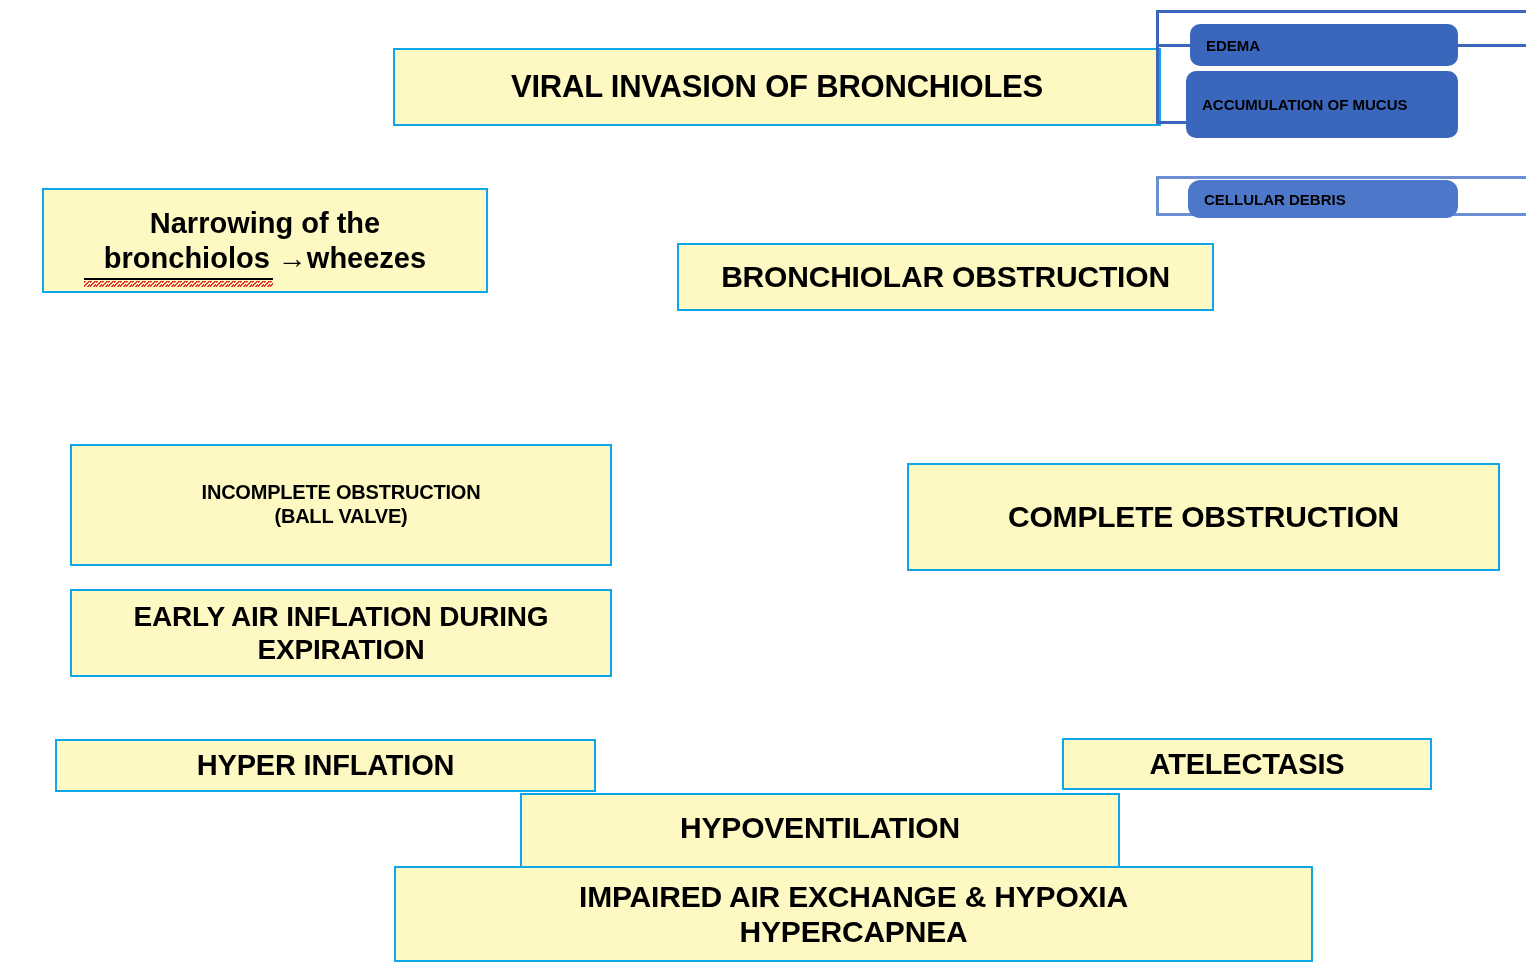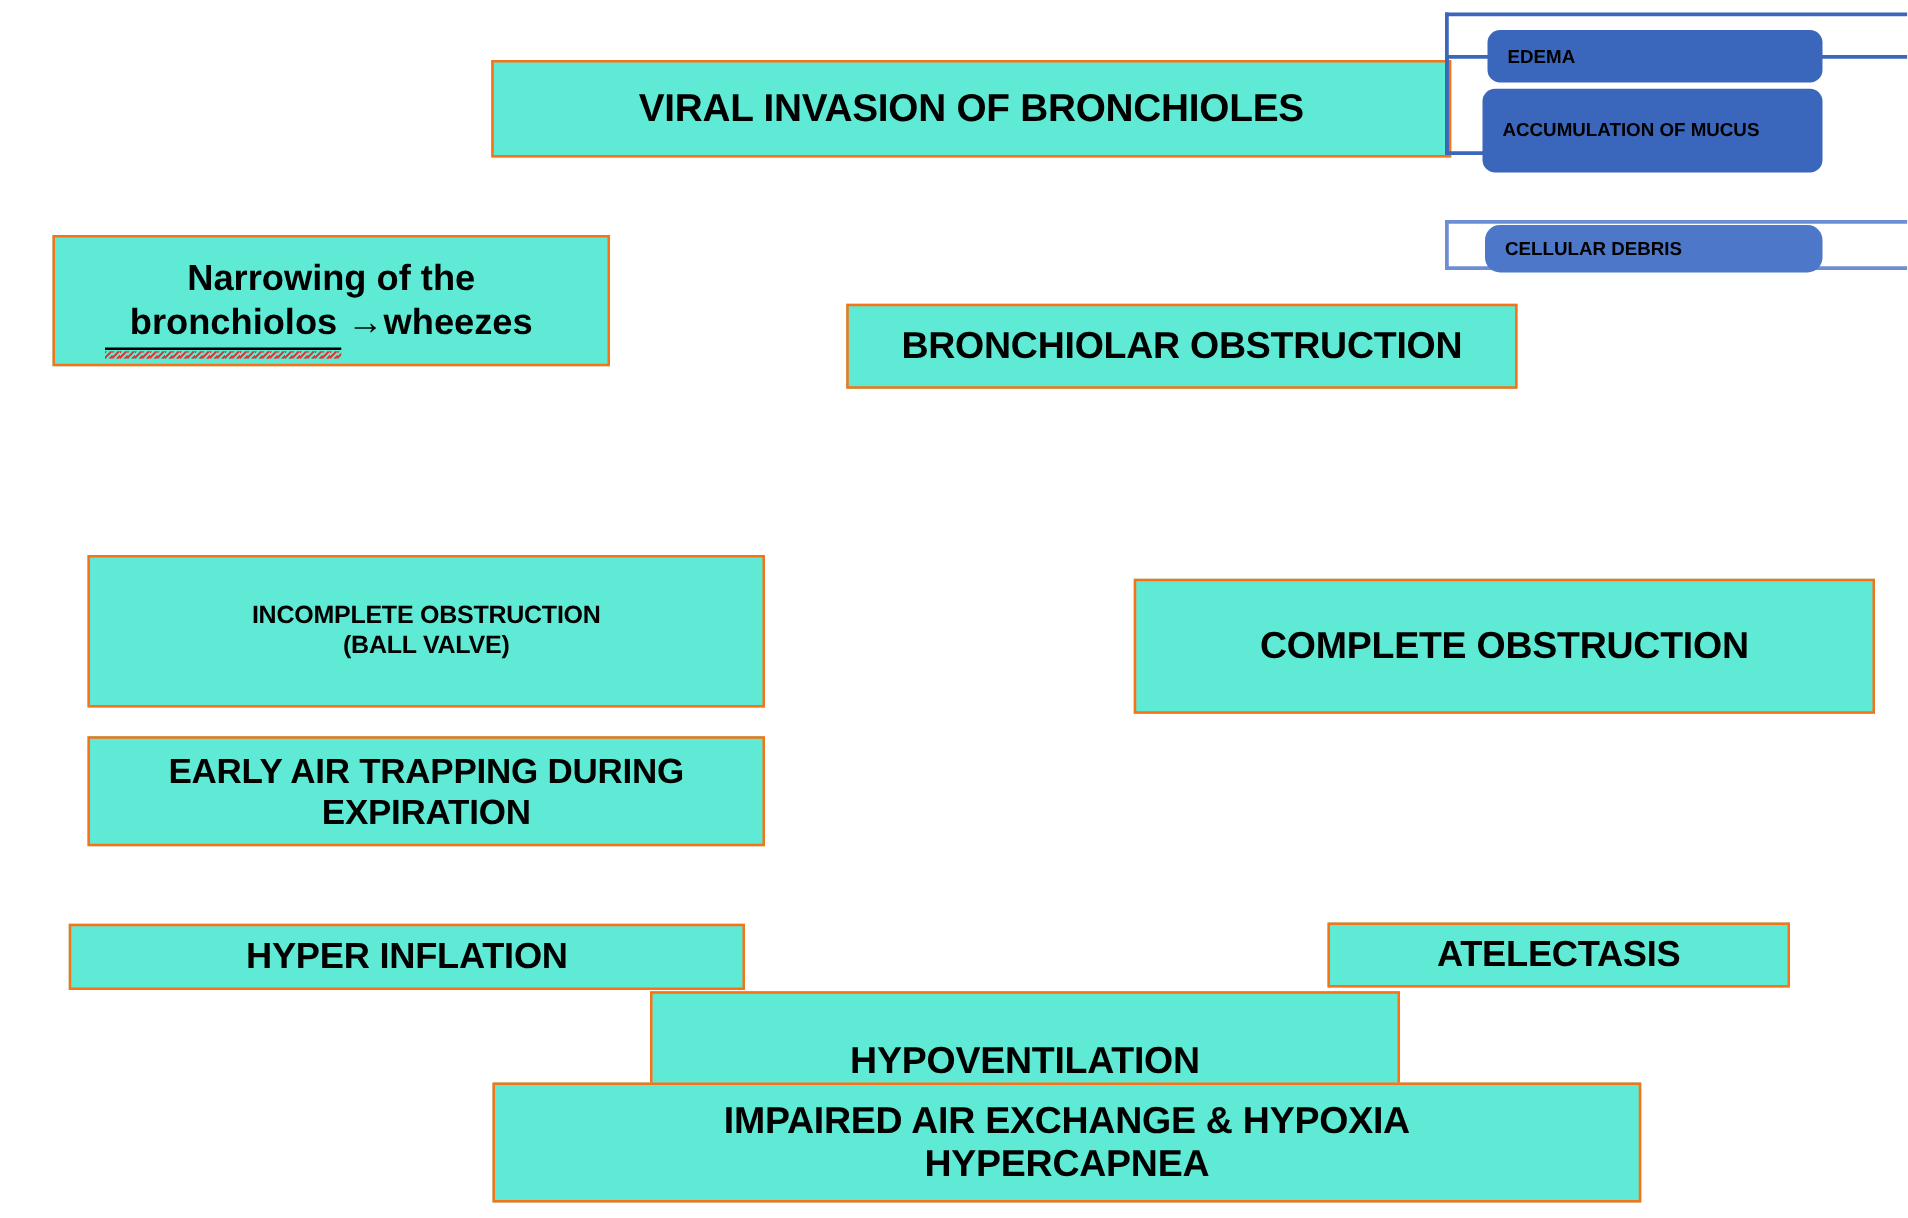--- a/index.html
+++ b/index.html
@@ -15,22 +15,22 @@
     width: 1526px;
     height: 974px;
     background: #ffffff;
     overflow: hidden;
   }
 
   
   .box {
     position: absolute;
     box-sizing: border-box;
-    background: #5eead4;
-    border: 2px solid #f97316;
+    background: #fef9c3;
+    border: 2px solid #0ea5e9;
     display: flex;
     align-items: center;
     justify-content: center;
     text-align: center;
     color: #000000;
     font-weight: bold;
     line-height: 1.18;
     letter-spacing: -0.2px;
     padding: 2px 6px;
     font-family: "Liberation Sans", sans-serif;
@@ -141,33 +141,33 @@
   <div class="box" style="left:70px; top:444px; width:542px; height:122px; font-size:20px;">
     <span class="txt">INCOMPLETE OBSTRUCTION
 (BALL VALVE)</span>
   </div>
 
   <div class="box" style="left:907px; top:463px; width:593px; height:108px; font-size:30px;">
     <span class="txt">COMPLETE OBSTRUCTION</span>
   </div>
 
   <div class="box" style="left:70px; top:589px; width:542px; height:88px; font-size:28px;">
-    <span class="txt">EARLY AIR TRAPPING DURING
+    <span class="txt">EARLY AIR INFLATION DURING
 EXPIRATION</span>
   </div>
 
   <div class="box" style="left:55px; top:739px; width:541px; height:53px; font-size:29px;">
     <span class="txt">HYPER INFLATION</span>
   </div>
 
   <div class="box" style="left:1062px; top:738px; width:370px; height:52px; font-size:29px;">
     <span class="txt">ATELECTASIS</span>
   </div>
 
-  <div class="box" style="left:520px; top:793px; width:600px; height:97px; font-size:30px; align-items:flex-start; padding-top:36px;">
+  <div class="box" style="left:520px; top:793px; width:600px; height:97px; font-size:30px; align-items:flex-start; padding-top:15px;">
     <span class="txt">HYPOVENTILATION</span>
   </div>
 
   <div class="box" style="left:394px; top:866px; width:919px; height:96px; font-size:30px;">
     <span class="txt">IMPAIRED AIR EXCHANGE &amp; HYPOXIA
 HYPERCAPNEA</span>
   </div>
 
 </div>
 

